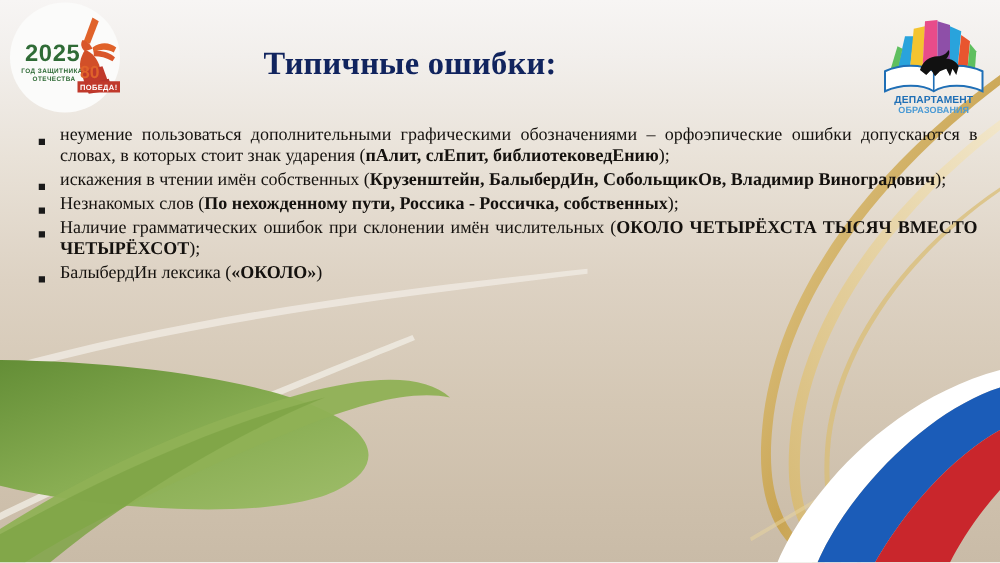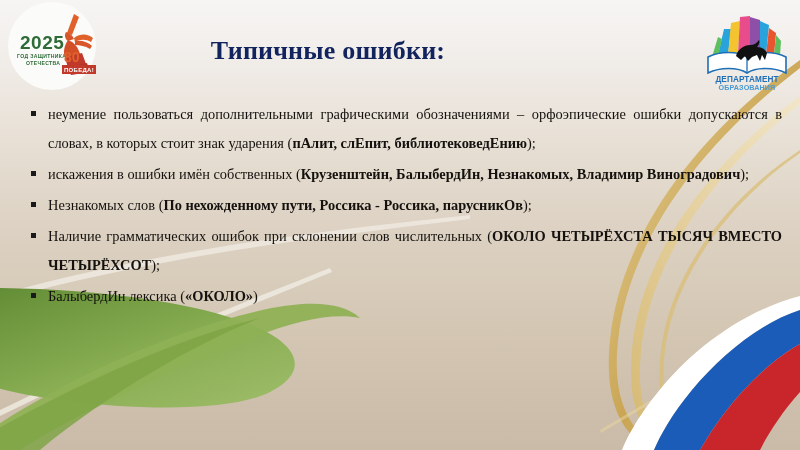--- a/index.html
+++ b/index.html
@@ -74,21 +74,21 @@
     position: absolute;
     left: 26px;
     top: 100px;
     width: 756px;
   }
   .bullet {
     position: relative;
     padding-left: 22px;
     margin-bottom: 2px;
     font-size: 14.4px;
-    line-height: 29px;
+    line-height: 17px;
     color: #14110e;
     text-align: justify;
     text-justify: inter-word;
   }
   .bullet::before {
     content: "";
     position: absolute;
     left: 5px;
     top: 11px;
     width: 5px;
@@ -202,19 +202,19 @@
 
       <text x="47" y="71" text-anchor="middle" font-family="'Liberation Sans', sans-serif" font-size="8.2" font-weight="bold" fill="#1f6fb6" letter-spacing="0.1">ДЕПАРТАМЕНТ</text>
       <text x="47" y="79" text-anchor="middle" font-family="'Liberation Sans', sans-serif" font-size="7.2" font-weight="bold" fill="#4a9ad4" letter-spacing="0.1">ОБРАЗОВАНИЯ</text>
     </svg>
   </div>
 
   <div class="title">Типичные ошибки:</div>
 
   <div class="body-area">
     <div class="bullet"><span>неумение    пользоваться    дополнительными графическими обозначениями – орфоэпические ошибки допускаются в словах, в которых стоит   знак ударения (</span><b>пАлит, слЕпит, библиотековедЕнию</b><span>);</span></div>
-    <div class="bullet"><span>искажения  в   ошибки   имён   собственных (</span><b>Крузенштейн, БалыбердИн, Незнакомых, Владимир Виноградович</b><span>);</span></div>
-    <div class="bullet nojust"><span>Незнакомых  слов  (</span><b>По нехожденному пути, Россика - Россика, парусникОв</b><span>);</span></div>
-    <div class="bullet"><span>Наличие грамматических ошибок при склонении слов   числительных  (</span><b>ОКОЛО  ЧЕТЫРЁХСТА ТЫСЯЧ  ВМЕСТО ЧЕТЫРЁХСОТ</b><span>);</span></div>
+    <div class="bullet"><span>искажения  в   чтении   имён   собственных (</span><b>Крузенштейн, БалыбердИн, СобольщикОв, Владимир Виноградович</b><span>);</span></div>
+    <div class="bullet nojust"><span>Незнакомых  слов  (</span><b>По нехожденному пути, Россика - Россичка, собственных</b><span>);</span></div>
+    <div class="bullet"><span>Наличие грамматических ошибок при склонении имён   числительных  (</span><b>ОКОЛО  ЧЕТЫРЁХСТА ТЫСЯЧ  ВМЕСТО ЧЕТЫРЁХСОТ</b><span>);</span></div>
     <div class="bullet nojust"><span>БалыбердИн лексика (</span><b>«ОКОЛО»</b><span>)</span></div>
   </div>
 
 </div>
 
 </body></html>

